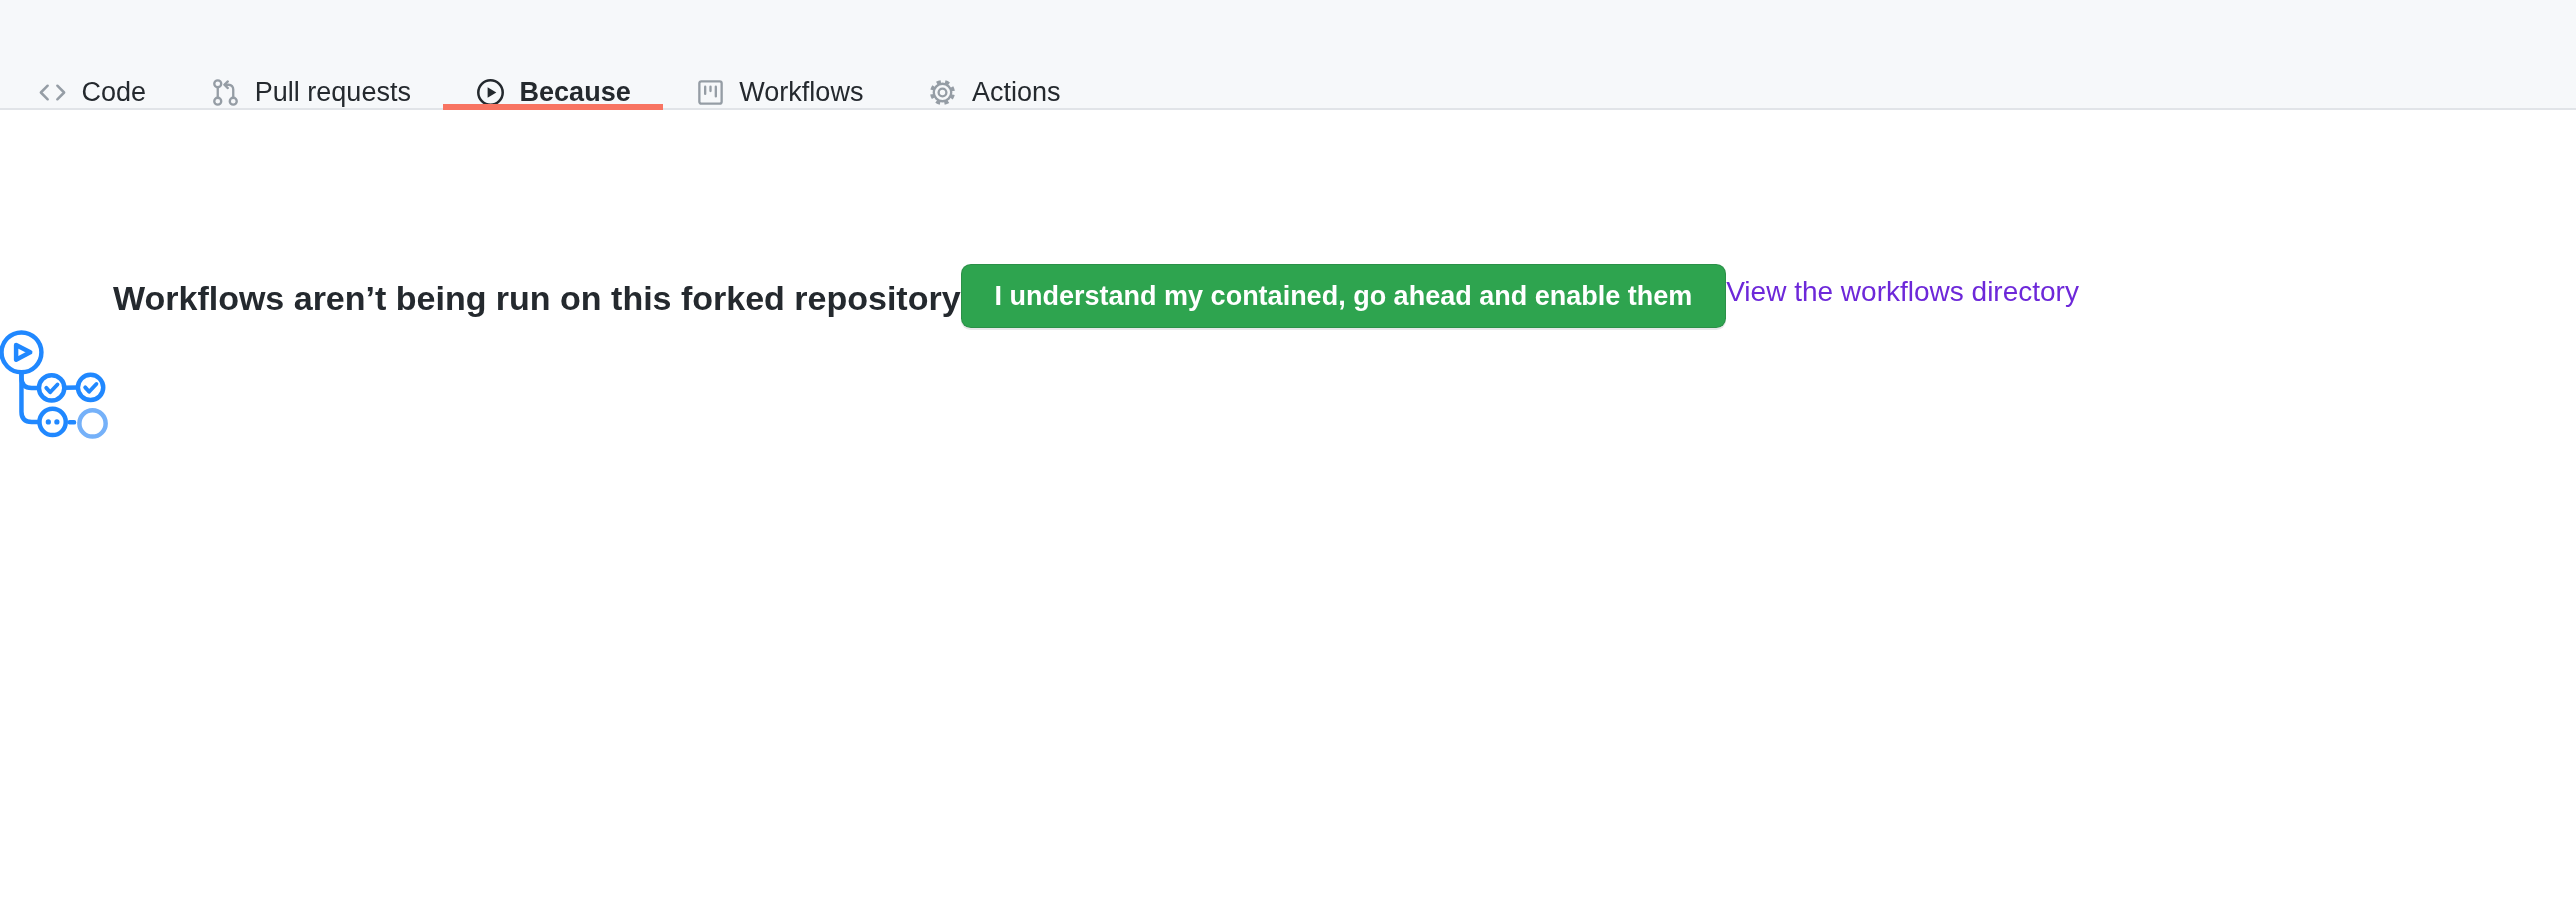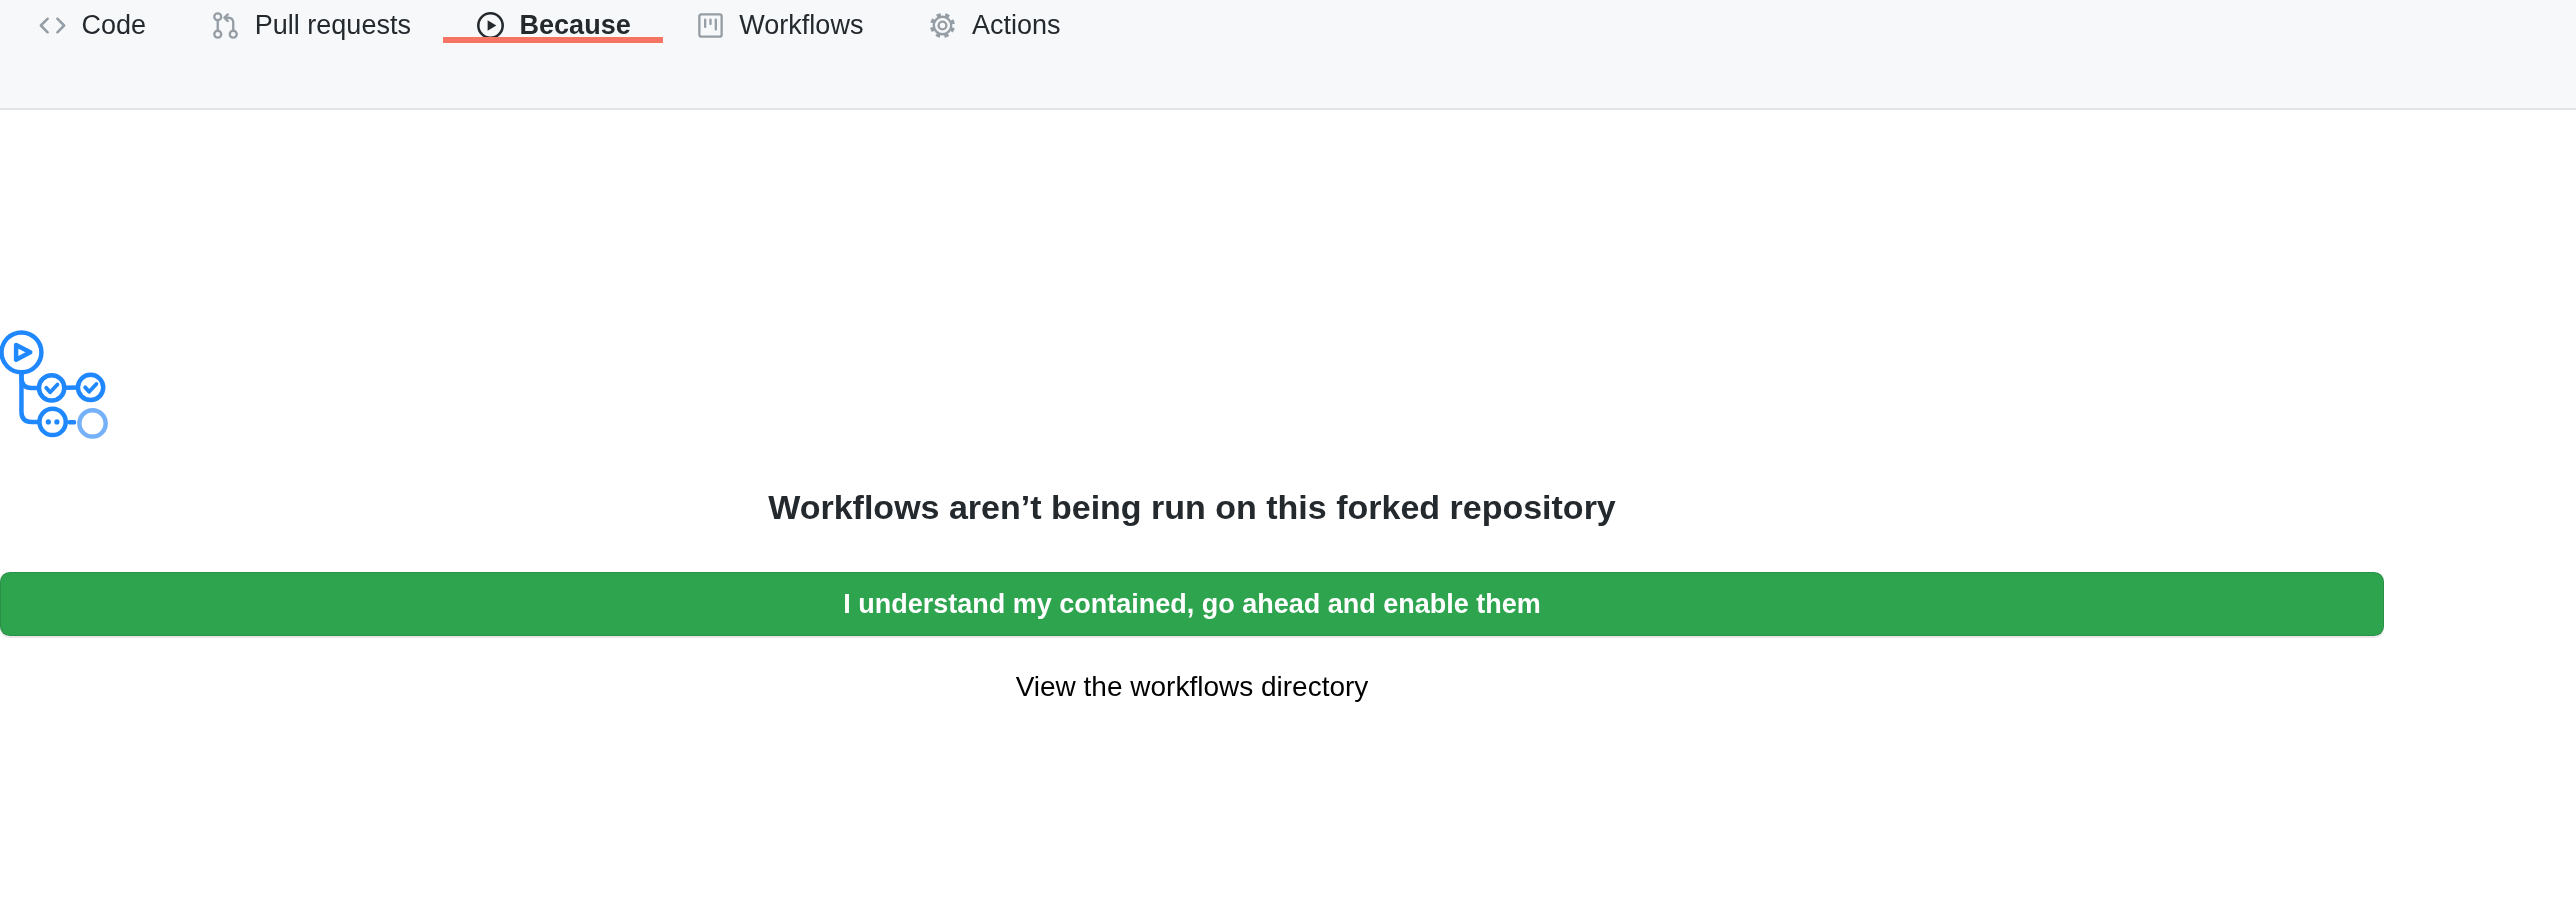--- a/index.html
+++ b/index.html
@@ -5,21 +5,21 @@
   * { margin: 0; padding: 0; box-sizing: border-box; }
   html, body { width: 2576px; height: 923px; background: #ffffff; overflow: hidden; }
   body { font-family: "Liberation Sans", "DejaVu Sans", sans-serif; color: #24292e; }
 
   
   .tabnav {
     height: 110px;
     background: #f6f8fa;
     border-bottom: 2px solid #e1e4e8;
     display: flex;
-    align-items: flex-start;
+    align-items: flex-end;
     padding-left: 4.9px;
   }
   .tab {
     position: relative;
     display: flex;
     align-items: center;
     gap: 13.7px;
     padding: 9.8px 32px 0 32px;
     font-size: 27px;
     line-height: 1;
@@ -37,21 +37,22 @@
     position: absolute;
     left: 0; right: 0; bottom: -2px;
     height: 5.9px;
     background: var(--underline, #f87462);
   }
 
   
   .main-wrap { width: 2384px; }
   .content {
     display: flex;
-    flex-direction: column;
+    flex-direction: row;
+    align-items: center;
     text-align: center;
   }
   .wf-illustration { margin-top: 219px; display: block; }
   .empty-title {
     margin-top: 47px;
     font-size: 34px;
     line-height: 43px;
     font-weight: bold;
     color: #24292e;
   }
@@ -75,21 +76,21 @@
     border: 1px solid rgba(27, 31, 35, 0.15);
     border-radius: 9.8px;
     box-shadow: 0 2px 0 rgba(27, 31, 35, 0.1);
     cursor: pointer;
     white-space: nowrap;
   }
   .wf-link {
     margin-top: 33px;
     font-size: 28px;
     line-height: 35px;
-    color: #000000;
+    color: #6d28d9;
     text-decoration: none;
     cursor: pointer;
   }
 </style>
 </head>
 <body>
 
 <nav class="tabnav">
 
   <a class="tab">

